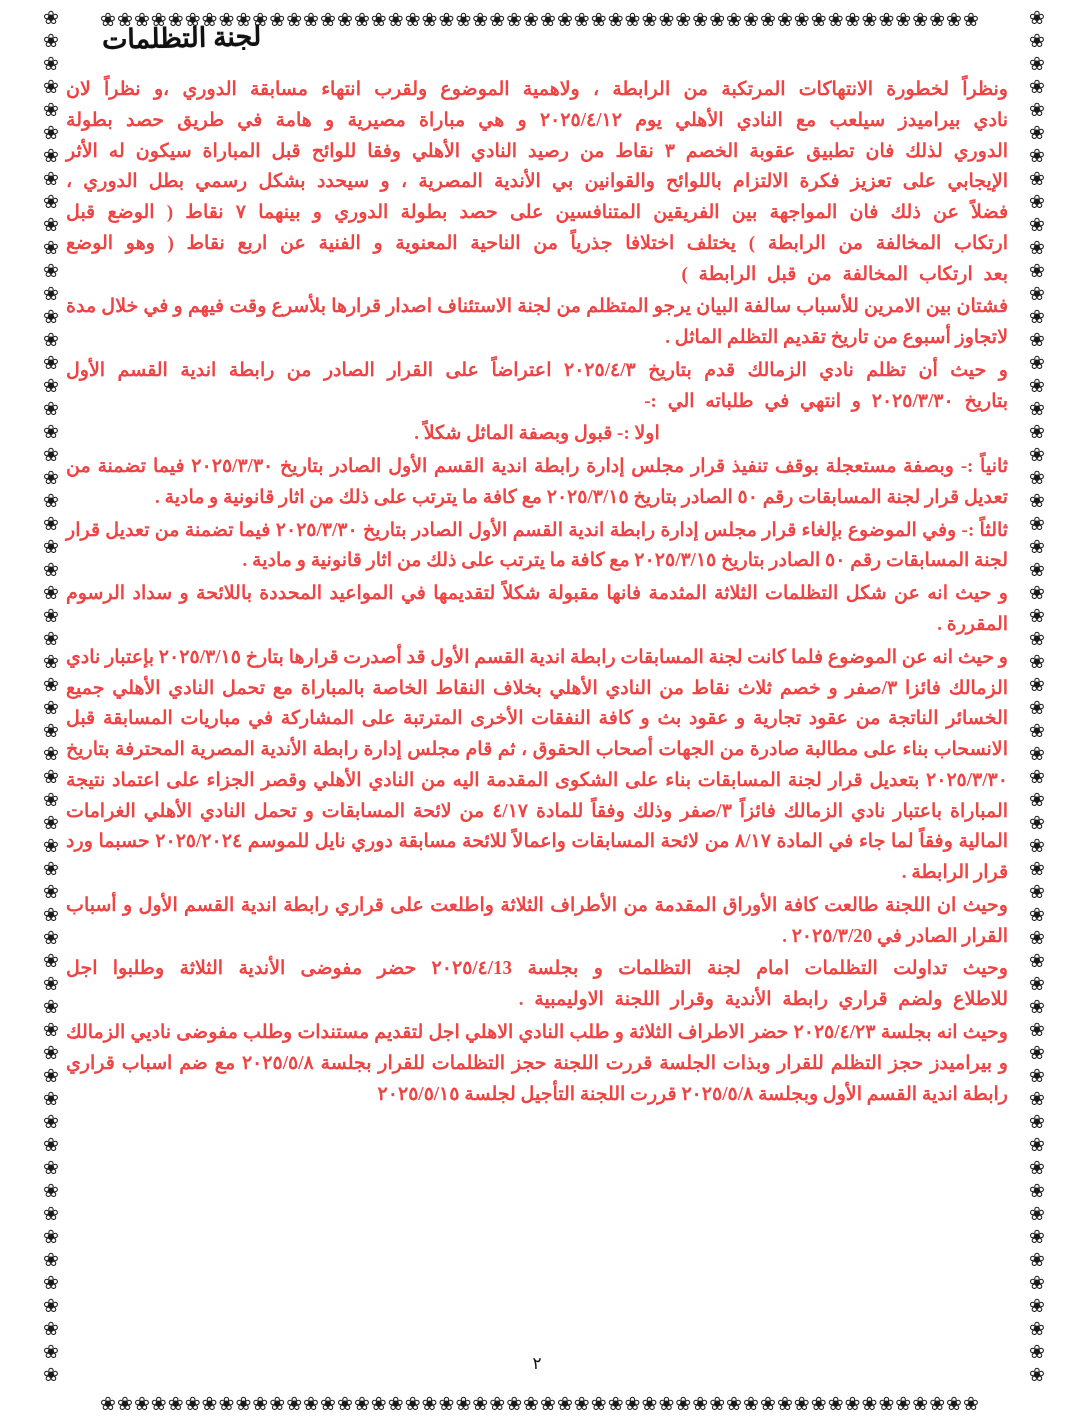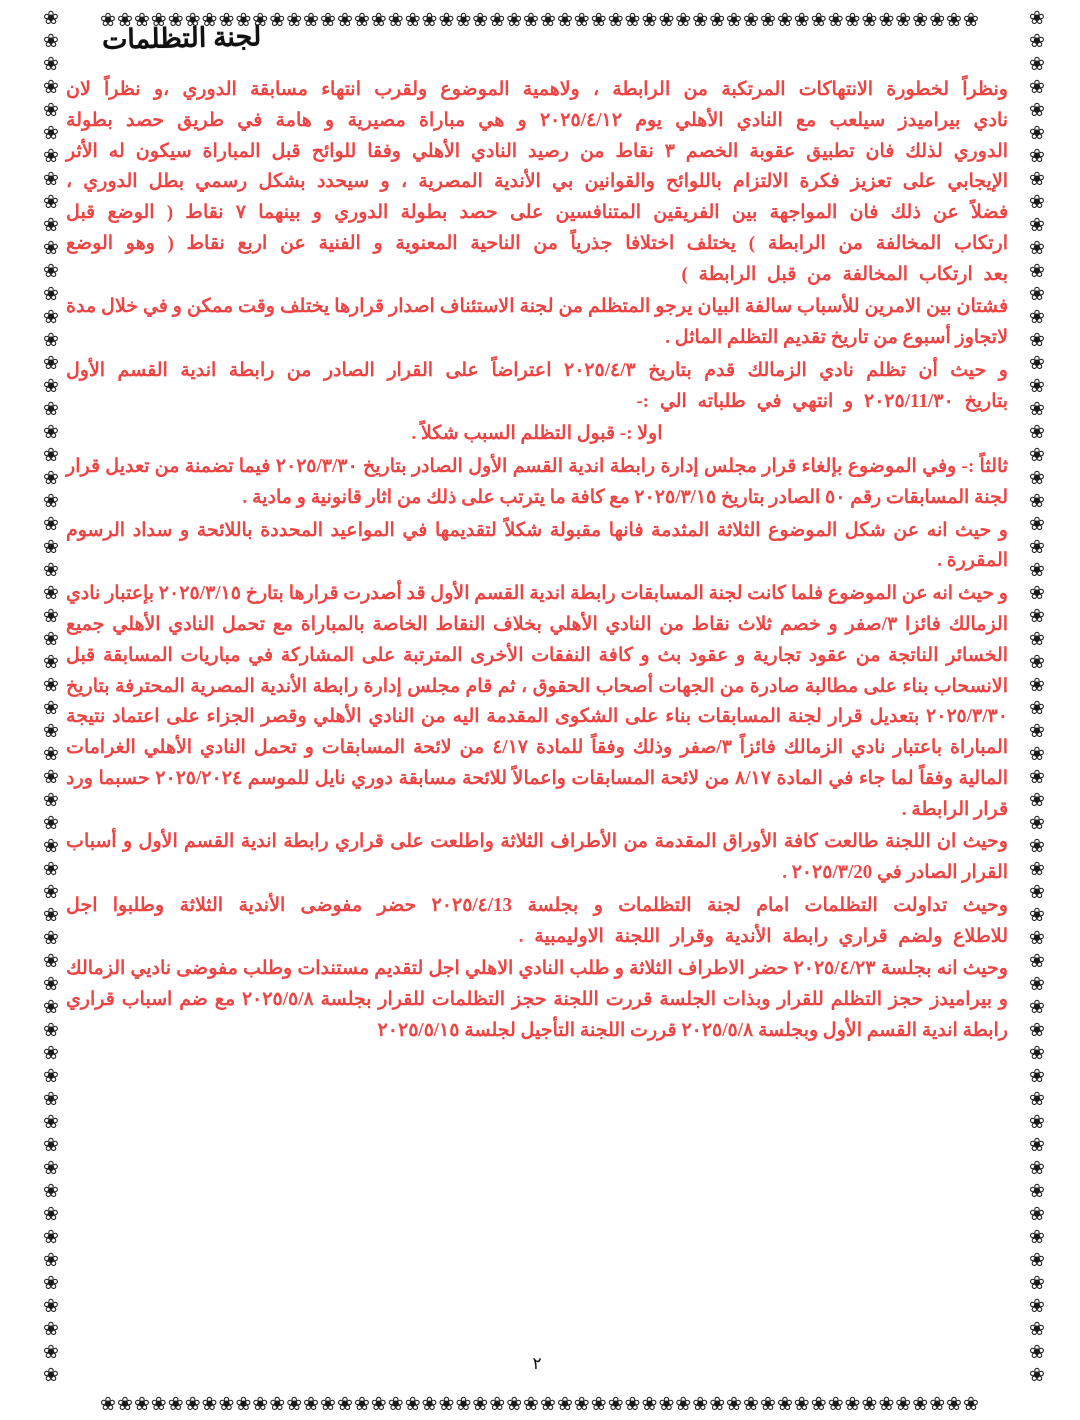--- a/index.html
+++ b/index.html
@@ -119,25 +119,26 @@
     <div class="border-col left">❀❀❀❀❀❀❀❀❀❀❀❀❀❀❀❀❀❀❀❀❀❀❀❀❀❀❀❀❀❀❀❀❀❀❀❀❀❀❀❀❀❀❀❀❀❀❀❀❀❀❀❀❀❀❀❀❀❀❀❀</div>
     <div class="border-col right">❀❀❀❀❀❀❀❀❀❀❀❀❀❀❀❀❀❀❀❀❀❀❀❀❀❀❀❀❀❀❀❀❀❀❀❀❀❀❀❀❀❀❀❀❀❀❀❀❀❀❀❀❀❀❀❀❀❀❀❀</div>
   </div>
 
   <div class="content">
 
     <div class="header-stamp">لجنة التظلمات</div>
 
     <div class="body-text">
       <p class="para blockA">ونظراً لخطورة الانتهاكات المرتكبة من الرابطة ، ولاهمية الموضوع ولقرب انتهاء مسابقة الدوري ،و نظراً لان نادي بيراميدز سيلعب مع النادي الأهلي يوم ٢٠٢٥/٤/١٢ و هي مباراة مصيرية و هامة في طريق حصد بطولة الدوري لذلك فان تطبيق عقوبة الخصم ٣ نقاط من رصيد النادي الأهلي وفقا للوائح قبل المباراة سيكون له الأثر الإيجابي على تعزيز فكرة الالتزام باللوائح والقوانين بي الأندية المصرية ، و سيحدد بشكل رسمي بطل الدوري ، فضلاً عن ذلك فان المواجهة بين الفريقين المتنافسين على حصد بطولة الدوري و بينهما ٧ نقاط ( الوضع قبل ارتكاب المخالفة من الرابطة ) يختلف اختلافا جذرياً من الناحية المعنوية و الفنية عن اربع نقاط ( وهو الوضع بعد ارتكاب المخالفة من قبل الرابطة )</p>
-      <p class="para blockB">فشتان بين الامرين للأسباب سالفة البيان يرجو المتظلم من لجنة الاستئناف اصدار قرارها يختلف وقت ممكن و في خلال مدة لاتجاوز أسبوع من تاريخ تقديم التظلم الماثل .</p>
-      <p class="para blockA">و حيث أن تظلم نادي الزمالك قدم بتاريخ ٢٠٢٥/٤/٣ اعتراضاً على القرار الصادر من رابطة اندية القسم الأول بتاريخ ٢٠٢٥/11/٣٠ و انتهي في طلباته الي :-</p>
-      <p class="para center-end">اولا :- قبول التظلم السبب شكلاً .</p>
+      <p class="para blockB">فشتان بين الامرين للأسباب سالفة البيان يرجو المتظلم من لجنة الاستئناف اصدار قرارها بلأسرع وقت فيهم و في خلال مدة لاتجاوز أسبوع من تاريخ تقديم التظلم الماثل .</p>
+      <p class="para blockA">و حيث أن تظلم نادي الزمالك قدم بتاريخ ٢٠٢٥/٤/٣ اعتراضاً على القرار الصادر من رابطة اندية القسم الأول بتاريخ ٢٠٢٥/٣/٣٠ و انتهي في طلباته الي :-</p>
+      <p class="para center-end">اولا :- قبول وبصفة الماثل شكلاً .</p>
+      <p class="para blockB">ثانياً :- وبصفة مستعجلة بوقف تنفيذ قرار مجلس إدارة رابطة اندية القسم الأول الصادر بتاريخ ٢٠٢٥/٣/٣٠ فيما تضمنة من تعديل قرار لجنة المسابقات رقم ٥٠ الصادر بتاريخ ٢٠٢٥/٣/١٥ مع كافة ما يترتب على ذلك من اثار قانونية و مادية .</p>
       <p class="para blockB">ثالثاً :- وفي الموضوع بإلغاء قرار مجلس إدارة رابطة اندية القسم الأول الصادر بتاريخ ٢٠٢٥/٣/٣٠ فيما تضمنة من تعديل قرار لجنة المسابقات رقم ٥٠ الصادر بتاريخ ٢٠٢٥/٣/١٥ مع كافة ما يترتب على ذلك من اثار قانونية و مادية .</p>
-      <p class="para blockB">و حيث انه عن شكل الموضوع الثلاثة المثدمة فانها مقبولة شكلاً لتقديمها في المواعيد المحددة باللائحة و سداد الرسوم المقررة .</p>
+      <p class="para blockB">و حيث انه عن شكل التظلمات الثلاثة المثدمة فانها مقبولة شكلاً لتقديمها في المواعيد المحددة باللائحة و سداد الرسوم المقررة .</p>
       <p class="para blockB">و حيث انه عن الموضوع فلما كانت لجنة المسابقات رابطة اندية القسم الأول قد أصدرت قرارها بتارخ ٢٠٢٥/٣/١٥ بإعتبار نادي الزمالك فائزا ٣/صفر و خصم ثلاث نقاط من النادي الأهلي بخلاف النقاط الخاصة بالمباراة مع تحمل النادي الأهلي جميع الخسائر الناتجة من عقود تجارية و عقود بث و كافة النفقات الأخرى المترتبة على المشاركة في مباريات المسابقة قبل الانسحاب بناء على مطالبة صادرة من الجهات أصحاب الحقوق ، ثم قام مجلس إدارة رابطة الأندية المصرية المحترفة بتاريخ ٢٠٢٥/٣/٣٠ بتعديل قرار لجنة المسابقات بناء على الشكوى المقدمة اليه من النادي الأهلي وقصر الجزاء على اعتماد نتيجة المباراة باعتبار نادي الزمالك فائزاً ٣/صفر وذلك وفقاً للمادة ٤/١٧ من لائحة المسابقات و تحمل النادي الأهلي الغرامات المالية وفقاً لما جاء في المادة ٨/١٧ من لائحة المسابقات واعمالاً للائحة مسابقة دوري نايل للموسم ٢٠٢٥/٢٠٢٤ حسبما ورد قرار الرابطة .</p>
       <p class="para blockB">وحيث ان اللجنة طالعت كافة الأوراق المقدمة من الأطراف الثلاثة واطلعت على قراري رابطة اندية القسم الأول و أسباب القرار الصادر في ٢٠٢٥/٣/20 .</p>
       <p class="para blockA">وحيث تداولت التظلمات امام لجنة التظلمات و بجلسة ٢٠٢٥/٤/13 حضر مفوضى الأندية الثلاثة وطلبوا اجل للاطلاع ولضم قراري رابطة الأندية وقرار اللجنة الاوليمبية .</p>
       <p class="para blockB">وحيث انه بجلسة ٢٠٢٥/٤/٢٣ حضر الاطراف الثلاثة و طلب النادي الاهلي اجل لتقديم مستندات وطلب مفوضى ناديي الزمالك و بيراميدز حجز التظلم للقرار وبذات الجلسة قررت اللجنة حجز التظلمات للقرار بجلسة ٢٠٢٥/٥/٨ مع  ضم اسباب قراري رابطة اندية القسم الأول وبجلسة ٢٠٢٥/٥/٨ قررت اللجنة التأجيل لجلسة ٢٠٢٥/٥/١٥</p>
     </div>
 
     <div class="page-number">٢</div>
   </div>
 </div>
 

